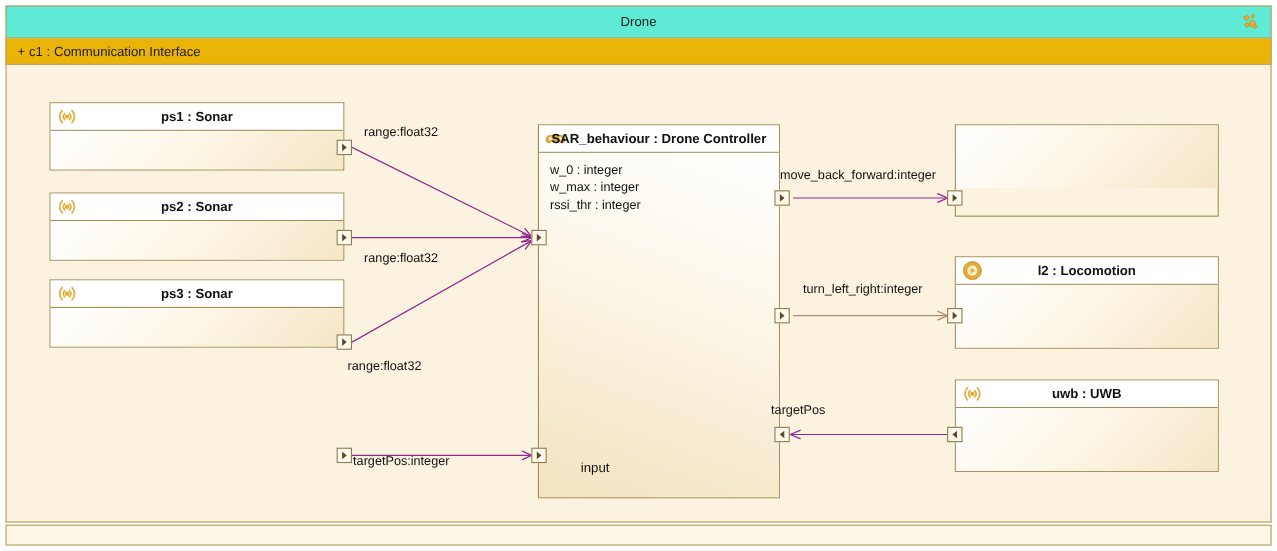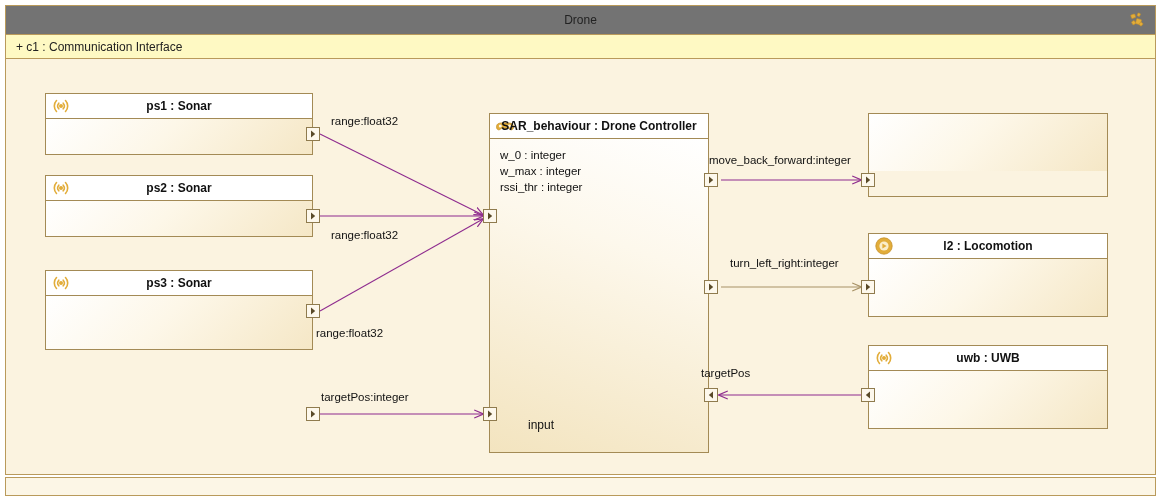--- a/index.html
+++ b/index.html
@@ -1,25 +1,25 @@
 <!DOCTYPE html>
 <html><head>
 <meta charset="utf-8">
 <style>
   html,body{margin:0;padding:0;background:#ffffff;}
   body{font-family:"Liberation Sans",sans-serif;}
   #stage{position:relative;width:1161px;height:501px;background:#ffffff;overflow:hidden;}
   .frame-title{position:absolute;left:5px;top:5px;width:1151px;height:30px;
-    box-sizing:border-box;border:1px solid #b99a5b;background:#737373;}
+    box-sizing:border-box;border:1px solid #b99a5b;background:#5eead4;}
   .frame-title .t{position:absolute;left:0;right:0;top:7px;text-align:center;
     font-size:12px;color:#222;}
   .gear-wrap{position:absolute;right:6px;top:4px;width:22px;height:22px;}
 
   .frame-prop{position:absolute;left:5px;top:35px;width:1151px;height:24px;
-    box-sizing:border-box;border:1px solid #b99a5b;border-top:none;background:#fef9c3;}
+    box-sizing:border-box;border:1px solid #b99a5b;border-top:none;background:#eab308;}
   .frame-prop .t{position:absolute;left:10px;top:5px;font-size:12px;color:#222;}
 
   .frame-body{position:absolute;left:5px;top:59px;width:1151px;height:416px;
     box-sizing:border-box;border:1px solid #b99a5b;border-top:none;background:#fbf3e0;}
 
   .frame-foot{position:absolute;left:5px;top:477px;width:1151px;height:19px;
     box-sizing:border-box;border:1px solid #b99a5b;background:#fcf6e6;}
 
   
   .part{position:absolute;box-sizing:border-box;border:1px solid #a38a55;}
@@ -139,21 +139,21 @@
       <span class="name">ps2 : Sonar</span>
     </div>
     <div class="part-body"></div>
   </div>
   <div class="port" style="left:306px;top:209px;">
     <svg width="12" height="12" viewBox="0 0 12 12">
         <path d="M4,2.5 L8.2,6 L4,9.5 Z" fill="#5a4a28"></path>
       </svg>
   </div>
 
-  <div class="part" style="left:45px;top:270px;width:268px;height:80px;">
+  <div class="part" style="left:45px;top:254px;width:268px;height:62px;">
     <div class="part-hdr">
       <span class="icon">
         <svg width="22" height="20" viewBox="0 0 22 20">
             <g fill="none" stroke="#e2ad3a" stroke-width="1.6" stroke-linecap="round">
           <path d="M6.5,4.5 A8,8 0 0 0 6.5,15.5"></path>
               <path d="M15.5,4.5 A8,8 0 0 1 15.5,15.5"></path>
           <path d="M8.8,7.2 A4.3,4.3 0 0 0 8.8,12.8"></path>
               <path d="M13.2,7.2 A4.3,4.3 0 0 1 13.2,12.8"></path>
         </g>
             <circle cx="11" cy="10" r="2" fill="#e2ad3a"></circle>
@@ -269,18 +269,18 @@
   </div>
   <div class="port" style="left:861px;top:388px;">
     <svg width="12" height="12" viewBox="0 0 12 12">
         <path d="M8,2.5 L3.8,6 L8,9.5 Z" fill="#5a4a28"></path>
       </svg>
   </div>
 
   <div class="elabel" style="left:331px;top:115px;">range:float32</div>
   <div class="elabel" style="left:331px;top:229px;">range:float32</div>
   <div class="elabel" style="left:316px;top:327px;">range:float32</div>
-  <div class="elabel" style="left:321px;top:391px;">targetPos:integer</div>
+  <div class="elabel" style="left:321px;top:414px;">targetPos:integer</div>
   <div class="elabel" style="left:709px;top:154px;text-align:center;">move_back_forward:integer</div>
   <div class="elabel" style="left:730px;top:257px;">turn_left_right:integer</div>
   <div class="elabel" style="left:701px;top:367px;">targetPos</div>
 
 </div>
 
 </body></html>

